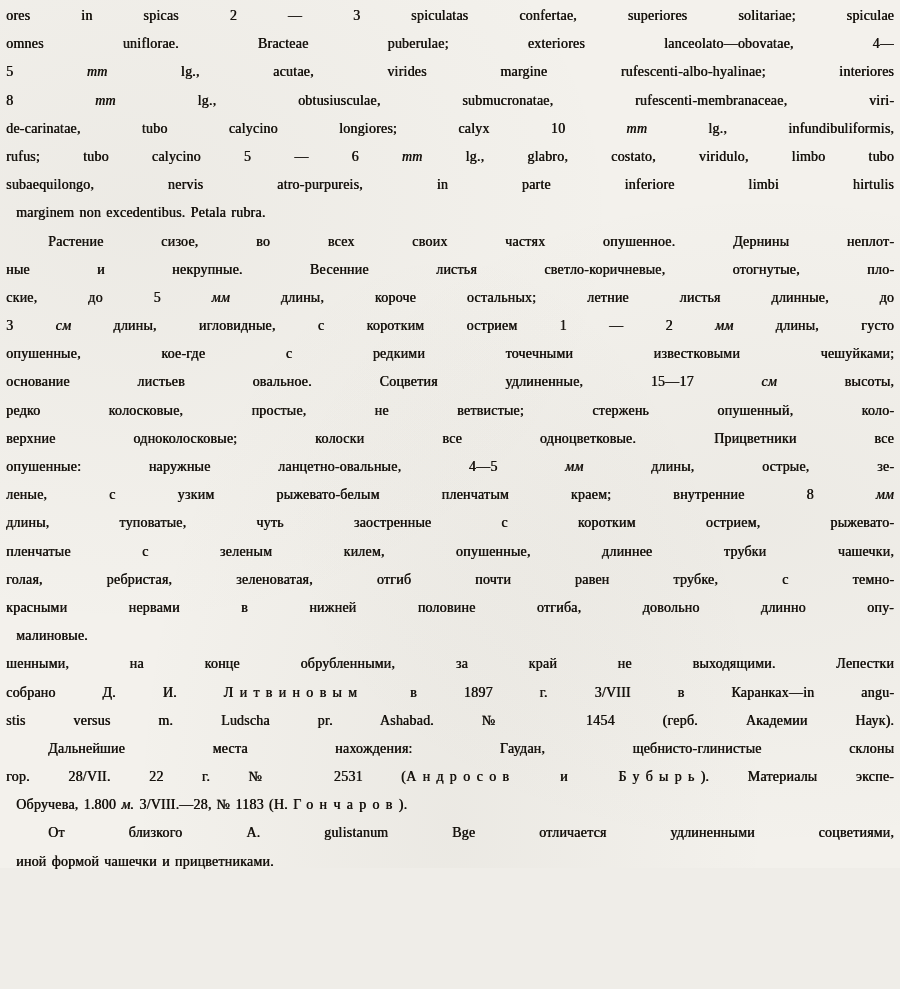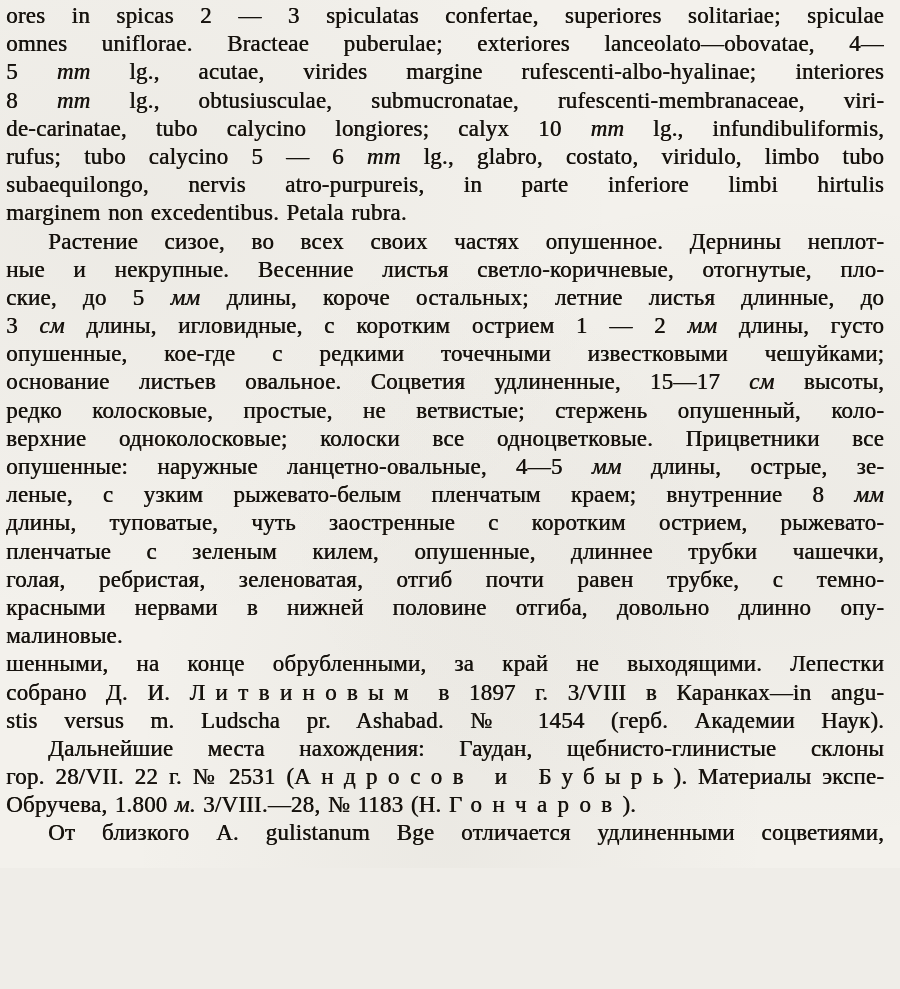--- a/index.html
+++ b/index.html
@@ -7,23 +7,23 @@
     width: 900px;
     height: 989px;
     overflow: hidden;
     background: #efede8;
   }
   .page {
     position: relative;
     width: 900px;
     height: 868px;
     box-sizing: border-box;
-    padding: 2px 16px 0 6px;
+    padding: 2px 6px 0 6px;
     font-family: "Liberation Serif", "DejaVu Serif", serif;
-    font-size: 23px;
+    font-size: 14px;
     line-height: 28.2px;
     color: #17130e;
     letter-spacing: 0.2px;
     word-spacing: 1.5px;
     text-shadow: 0.5px 0 0 currentColor;
     background:
       radial-gradient(ellipse at 15% 25%, rgba(110,105,90,0.05), transparent 45%),
       radial-gradient(ellipse at 85% 60%, rgba(110,105,90,0.05), transparent 45%),
       radial-gradient(ellipse at 50% 95%, rgba(110,105,90,0.06), transparent 50%),
       #f3f1ec;
@@ -31,20 +31,21 @@
   .para { margin: 0; }
   .line {
     height: 28.2px;
     overflow: hidden;
     text-align: justify;
     text-align-last: justify;
   }
   .line.last {
     text-align: left;
     text-align-last: left;
+    margin-left: 10px;
   }
   .line.indent { text-indent: 42px; }
   .it { font-style: italic; }
   .sp { letter-spacing: 0.45em; }
 </style>
 </head>
 <body>
 
 <div class="page">
   <div>
@@ -80,15 +81,16 @@
         <div class="line"><span>собрано Д. И. </span><span class="sp">Литвиновым</span><span> в 1897 г. 3/VIII в Каранках—in angu-</span></div>
         <div class="line"><span>stis versus m. Ludscha pr. Ashabad. № 1454 (герб. Академии Наук).</span></div>
       </div>
       <div class="para">
         <div class="line indent"><span>Дальнейшие места нахождения: Гаудан, щебнисто-глинистые склоны</span></div>
         <div class="line"><span>гор. 28/VII. 22 г. № 2531 (</span><span class="sp">Андросов и Бубырь</span><span>). Материалы экспе-</span></div>
         <div class="line last"><span>Обручева, 1.800 </span><span class="it">м.</span><span> 3/VIII.—28, № 1183 (Н. </span><span class="sp">Гончаров</span><span>).</span></div>
       </div>
       <div class="para">
         <div class="line indent"><span>От близкого A. gulistanum Bge отличается удлиненными соцветиями,</span></div>
+        <div class="line last"><span>иной формой чашечки и прицветниками.</span></div>
       </div>
     </div>
 </div>
 
 </body></html>

